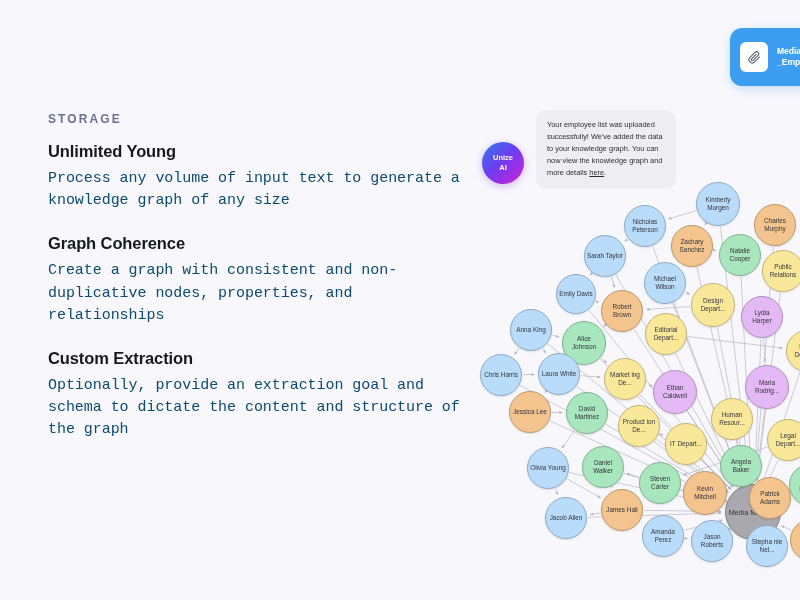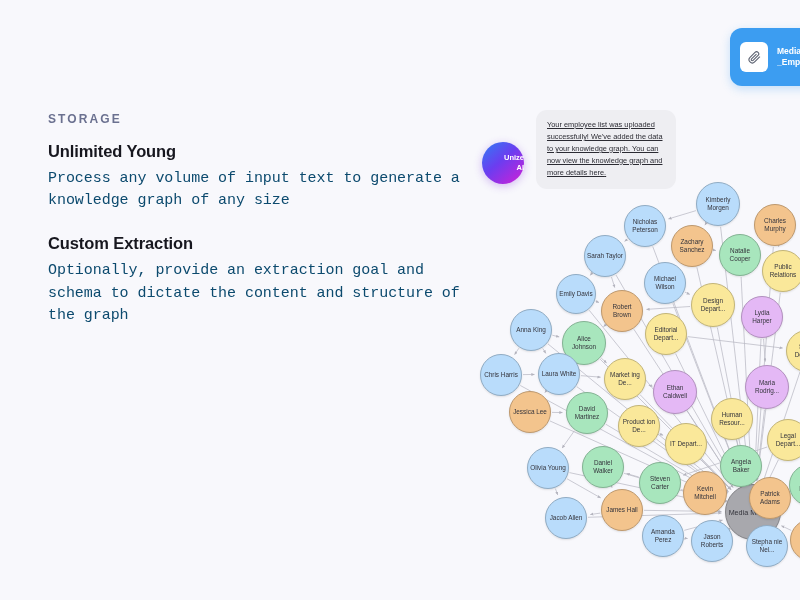--- a/index.html
+++ b/index.html
@@ -44,31 +44,31 @@
     display: flex; align-items: center; justify-content: center; flex: none;
   }
   .file-meta { color: #fff; font-size: 8.5px; line-height: 1.35; overflow: hidden; }
   .file-meta .fname { font-weight: bold; }
 
   
   .ai-badge {
     position: absolute; left: 482px; top: 142px;
     width: 42px; height: 42px; border-radius: 50%;
     background: linear-gradient(140deg, #2f7df4 0%, #6b3df0 45%, #d21fd6 100%);
-    display: flex; flex-direction: column; align-items: flex-end; justify-content: center;
+    display: flex; flex-direction: column; align-items: center; justify-content: center;
     color: #fff; font-size: 7.5px; font-weight: bold; line-height: 1.35;
     box-shadow: 0 2px 8px rgba(120,40,220,.3);
   }
 
   
   .chat-bubble {
     position: absolute; left: 536px; top: 110px;
     width: 140px; padding: 9px 11px 10px;
     background: #eeeef2; border-radius: 11px;
-    font-size: 7.4px; line-height: 1.62; color: #2b2b33; text-decoration: underline;
+    font-size: 7.4px; line-height: 1.62; color: #2b2b33;
   }
   .chat-bubble a { color: #2b2b33; text-decoration: underline; }
 
   
   .graph { position: absolute; left: 470px; top: 178px; width: 340px; height: 400px; }
   .graph svg { position: absolute; inset: 0; width: 100%; height: 100%; }
   .node {
     position: absolute; border-radius: 50%;
     display: flex; align-items: center; justify-content: center;
     text-align: center; color: #34343c;
@@ -84,20 +84,24 @@
 <div id="stage">
 
   <div class="left-col">
     <div class="eyebrow">STORAGE</div>
 
     <div class="feature">
       <div class="feature-title">Unlimited Young</div>
       <div class="feature-desc">Process any volume of input text to generate a knowledge graph of any size</div>
     </div>
 
+    <div class="feature">
+      <div class="feature-title">Graph Coherence</div>
+      <div class="feature-desc">Create a graph with consistent and non-duplicative nodes, properties, and relationships</div>
+    </div>
 
     <div class="feature">
       <div class="feature-title">Custom Extraction</div>
       <div class="feature-desc">Optionally, provide an extraction goal and schema to dictate the content and structure of the graph</div>
     </div>
   </div>
 
   <div class="file-card">
     <div class="file-icon">
       <svg width="13" height="13" viewBox="0 0 24 24" fill="none" stroke="#5b6170" stroke-width="2" stroke-linecap="round" stroke-linejoin="round">

